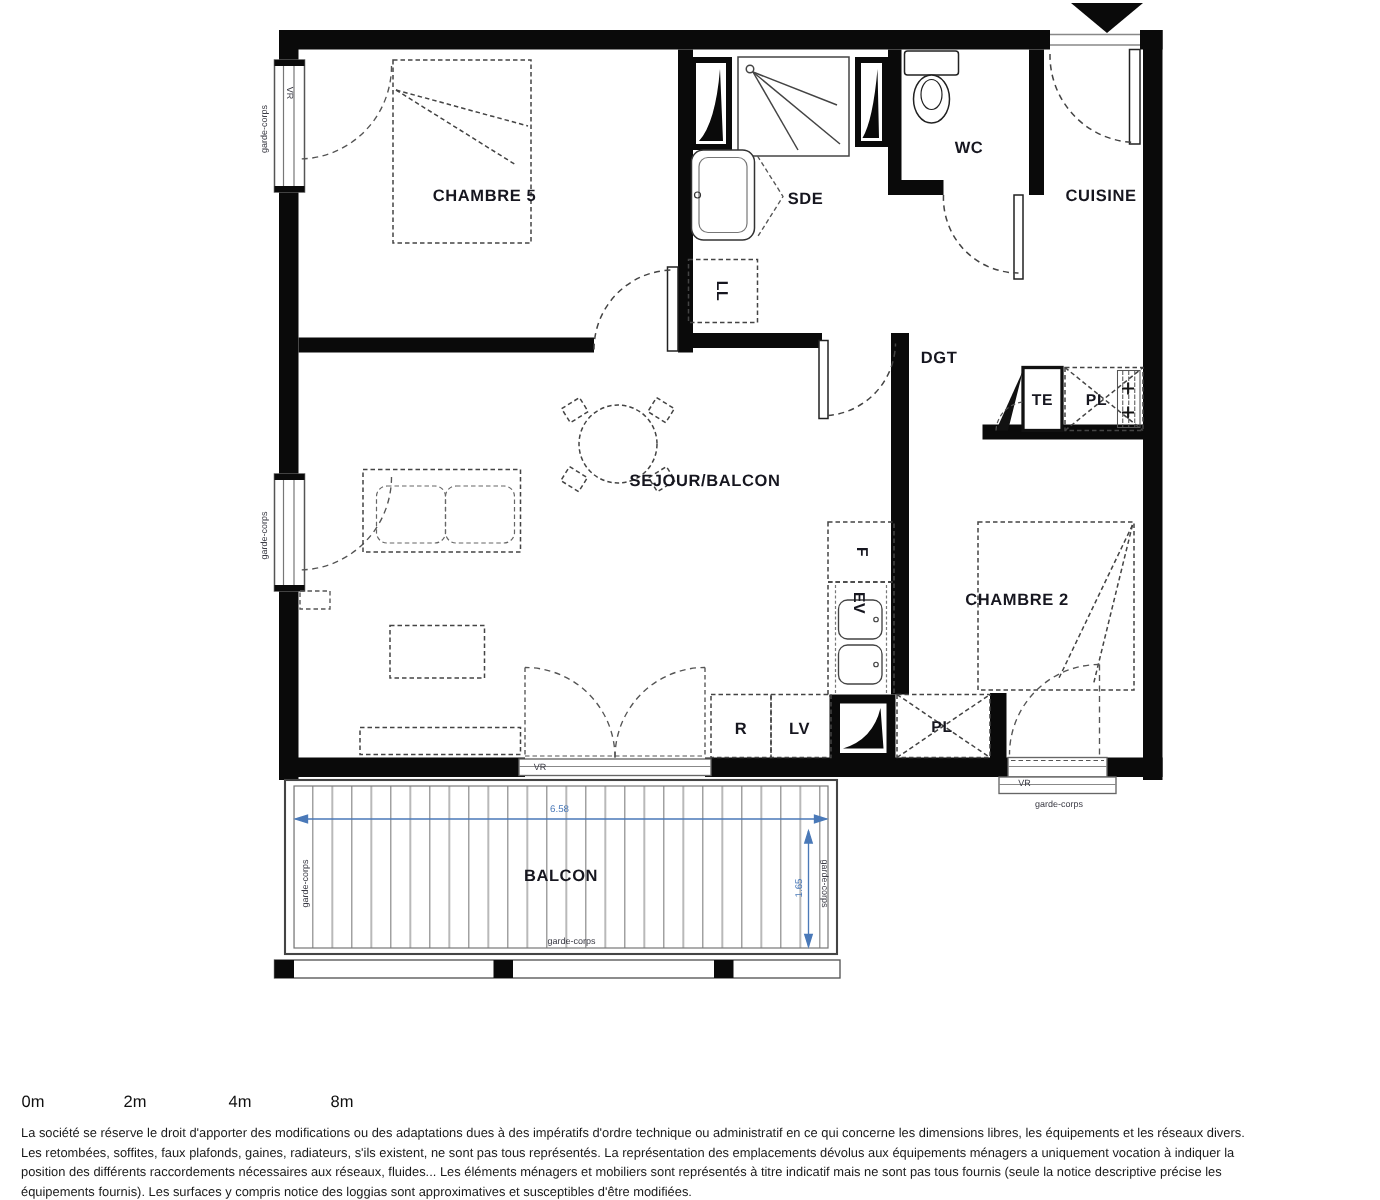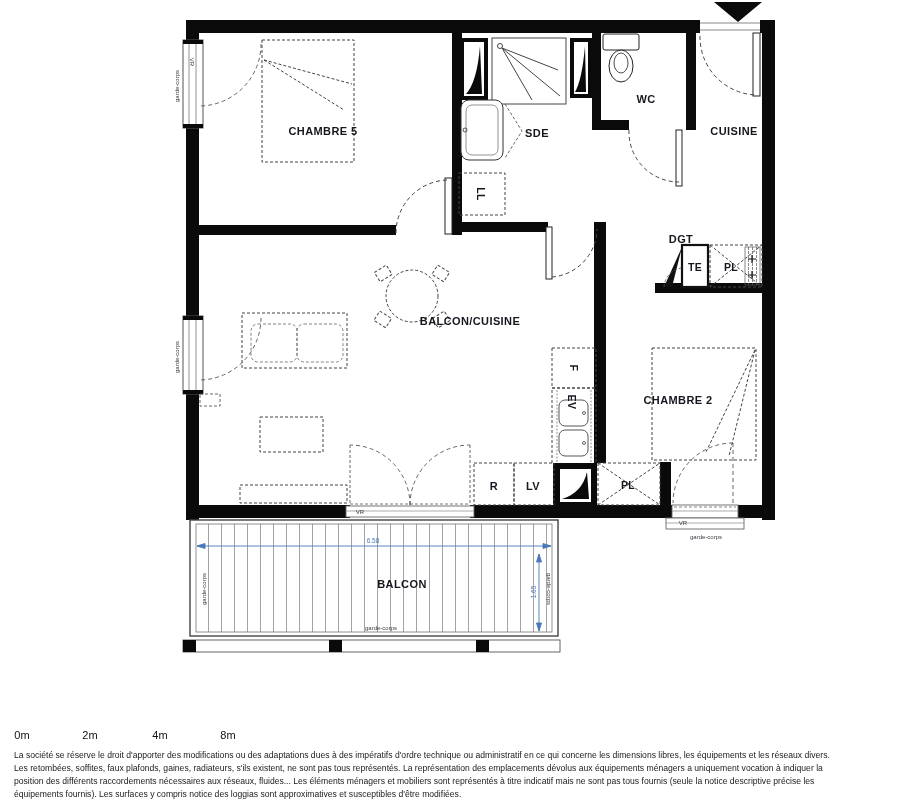--- a/index.html
+++ b/index.html
@@ -252,24 +252,24 @@
     <line x1="85" y1="710" x2="85" y2="726" stroke="#111" stroke-width="1"></line>
     <line x1="155" y1="710" x2="155" y2="726" stroke="#111" stroke-width="1"></line>
     <line x1="15" y1="718" x2="225" y2="718" stroke="#111" stroke-width="0.8"></line>
   </g>
 </svg>
 
 <div class="lbl" style="left:323px;top:131px">CHAMBRE 5</div>
 <div class="lbl" style="left:537px;top:133px">SDE</div>
 <div class="lbl" style="left:646px;top:99px">WC</div>
 <div class="lbl" style="left:734px;top:131px">CUISINE</div>
-<div class="lbl" style="left:681px;top:239px">DGT</div>
-<div class="lbl" style="left:470px;top:321px">BALCON/CUISINE</div>
+<div class="lbl" style="left:626px;top:239px">DGT</div>
+<div class="lbl" style="left:470px;top:321px">SEJOUR/BALCON</div>
 <div class="lbl" style="left:678px;top:400px">CHAMBRE 2</div>
-<div class="lbl" style="left:402px;top:584px">BALCON</div>
+<div class="lbl" style="left:374px;top:584px">BALCON</div>
 
 <div class="lbl md" style="left:695px;top:267px">TE</div>
 <div class="lbl md" style="left:731px;top:267px">PL</div>
 <div class="lbl md rot90" style="left:574px;top:368px">F</div>
 <div class="lbl md rot90" style="left:572px;top:402px">EV</div>
 <div class="lbl" style="left:494px;top:486px">R</div>
 <div class="lbl" style="left:533px;top:486px">LV</div>
 <div class="lbl md" style="left:628px;top:485px">PL</div>
 <div class="lbl md rot90" style="left:481px;top:194px">LL</div>
 

